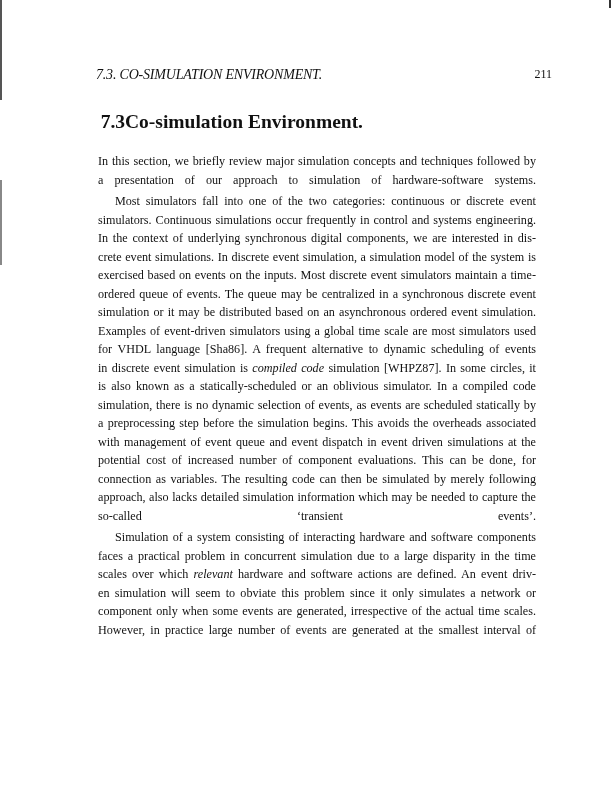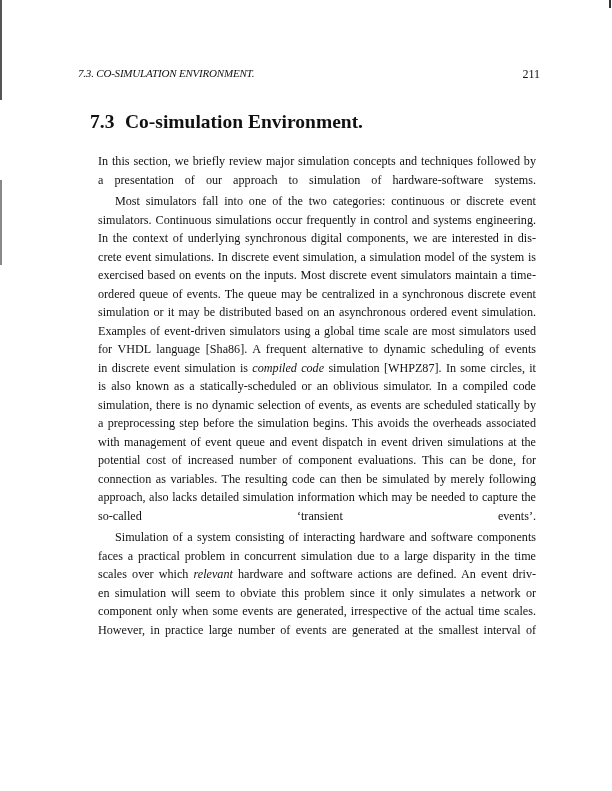--- a/index.html
+++ b/index.html
@@ -1,25 +1,25 @@
 <!DOCTYPE html>
 <html><head>
 <meta charset="utf-8">
 <style>
   html, body { margin: 0; padding: 0; background: #ffffff; }
   body { width: 612px; height: 791px; position: relative; overflow: hidden;
          font-family: "Liberation Serif", serif; color: #111; }
   .edge-left { position: absolute; left: 0; top: 0; width: 2px; height: 100px; background: #555; }
   .edge-left2 { position: absolute; left: 0; top: 180px; width: 2px; height: 85px; background: #888; }
   .edge-right { position: absolute; right: 1px; top: 0; width: 2px; height: 8px; background: #333; }
-  .running-head { position: absolute; left: 78px; top: 67px; width: 430px; font-size: 11px;
+  .running-head { position: absolute; left: 96px; top: 67px; width: 430px; font-size: 14px;
                   font-style: italic; letter-spacing: -0.2px; }
-  .page-num { position: absolute; left: 504px; top: 67px; width: 36px; text-align: right; font-size: 12px; }
+  .page-num { position: absolute; left: 516px; top: 67px; width: 36px; text-align: right; font-size: 12px; }
   .section-title { position: absolute; left: 90px; top: 111px; font-size: 19.5px; font-weight: bold; white-space: pre; }
-  .section-title .num { display: inline-block; width: 35px; }
+  .section-title .num { display: inline-block; width: 35px; text-align: right; }
   .body { position: absolute; left: 90px; top: 152px; width: 446px; font-size: 12.15px; line-height: 18.5px; }
   .body p { margin: 0 0 3px 0; text-align: justify; text-align-last: justify; }
   .body p .line { display: block; text-align: justify; text-align-last: justify; white-space: nowrap; margin-left: 8px; }
   .line.indent { padding-left: 17px; }
   .line.last { text-align-last: left; }
   em { font-style: italic; }
 </style>
 </head>
 <body>
 

